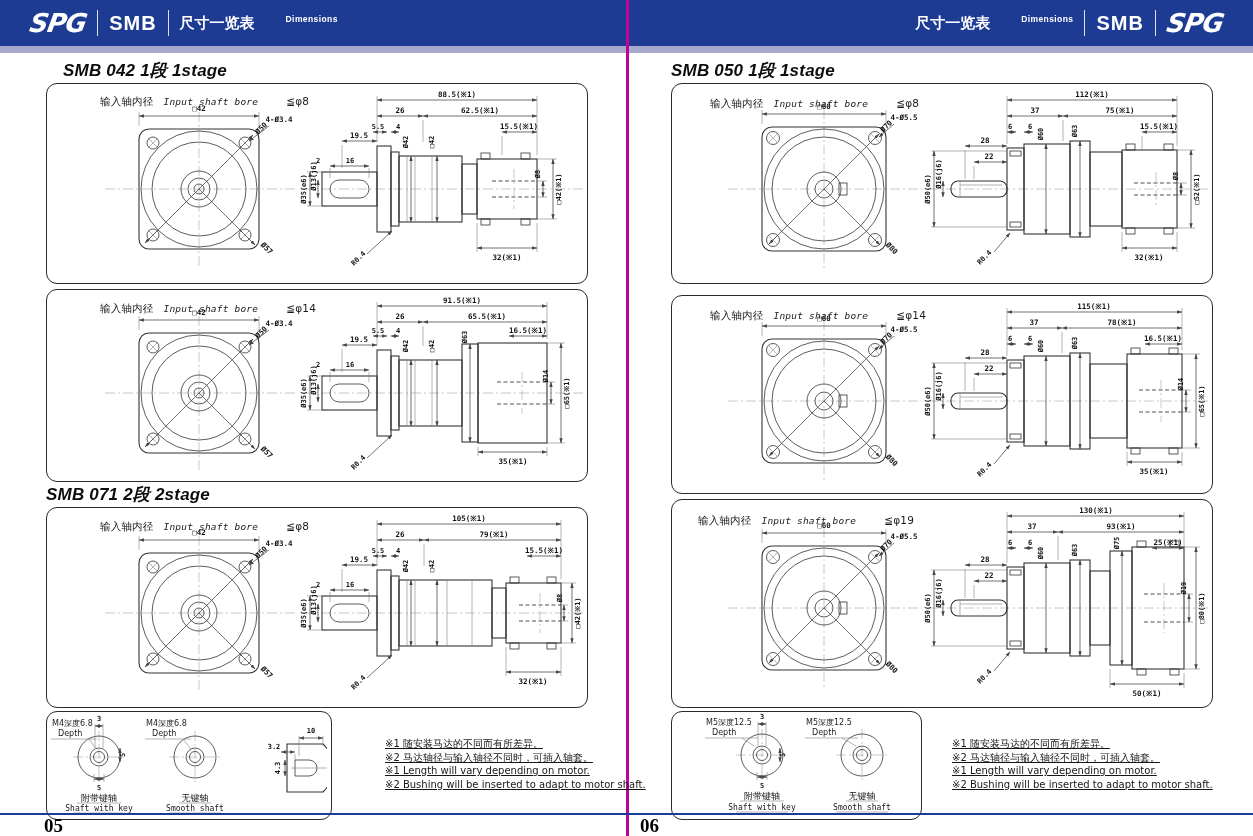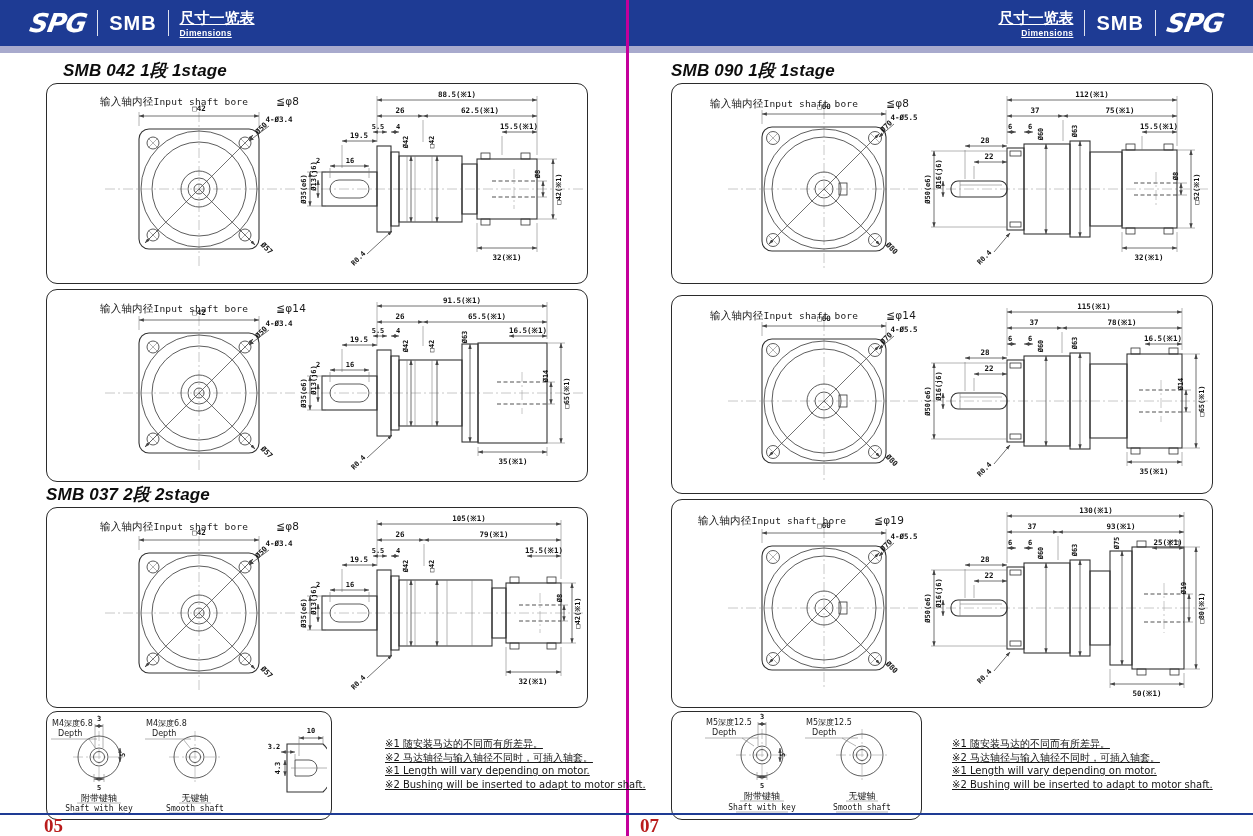--- a/index.html
+++ b/index.html
@@ -2,32 +2,32 @@
 <html><head>
 <meta charset="utf-8">
 <style>
   html,body{margin:0;padding:0;background:#e8e8e8;}
   .sheet{position:relative;width:1253px;height:836px;background:#fff;overflow:hidden;
          font-family:"DejaVu Sans",sans-serif;}
   .hdr{position:absolute;left:0;top:0;width:100%;height:46px;background:#1e3b94;color:#fff;}
   .stripe{position:absolute;left:0;top:46px;width:100%;height:7px;background:#a8aacd;}
   .vdiv{position:absolute;left:626px;top:0;width:3px;height:836px;background:#c4009b;}
   .botline{position:absolute;left:0;top:813px;width:100%;height:2px;background:#1e3b94;}
-  .pn{position:absolute;top:815px;font:bold 19px "Liberation Serif",serif;color:#b91c1c;}
+  .pn{position:absolute;top:815px;font:bold 19px "Liberation Serif",serif;color:#000000;}
   .hgrp{position:absolute;top:0;height:46px;display:flex;align-items:center;gap:11px;}
   .hsep{width:1px;height:26px;background:#fff;opacity:.85;}
   .logo{font:italic 900 26px "DejaVu Sans",sans-serif;transform:skewX(-10deg);letter-spacing:-1px;}
   .hprod{font:bold 20px "Liberation Sans",sans-serif;letter-spacing:1px;}
-  .hcol{display:flex;flex-direction:column;line-height:1.05;text-decoration:underline;}
+  .hcol{display:flex;flex-direction:row;line-height:1.05;}
   .hcn{font:bold 15px "DejaVu Sans",sans-serif;}
-  .hen{font:bold 8.5px "Liberation Sans",sans-serif;letter-spacing:.4px;}
+  .hen{font:bold 8.5px "Liberation Sans",sans-serif;letter-spacing:.4px;margin-left:31px;}
   .sec-title{position:absolute;font:italic bold 17px "Liberation Sans",sans-serif;color:#0d0d0d;letter-spacing:.2px;}
   .panel{position:absolute;border:1.6px solid #2b2b2b;border-radius:11px;background:#fff;}
   .bore{position:absolute;font-size:10.5px;color:#1a1a1a;white-space:nowrap;letter-spacing:.2px;}
-  .bore .en{font-family:"DejaVu Sans Mono",monospace;font-size:9.5px;}
+  .bore .en{margin-left:10px;font-family:"DejaVu Sans Mono",monospace;font-size:9.5px;font-style:italic;}
   .bore .mx{margin-left:28px;}
   .notes{position:absolute;font-size:10px;color:#161616;line-height:13.5px;white-space:nowrap;text-decoration:underline;}
   svg{display:block;}
   .ol{fill:none;stroke:#333;stroke-width:1.1;}
   .ol2{fill:none;stroke:#333;stroke-width:.8;}
   .el{stroke:#767676;stroke-width:.55;fill:none;}
   .cl{stroke:#9a9a9a;stroke-width:.55;stroke-dasharray:10 3 2 3;fill:none;}
   .dsh{stroke:#333;stroke-width:.85;stroke-dasharray:4 2.5;fill:none;}
   .dl{stroke:#444;stroke-width:.75;fill:none;marker-start:url(#arr);marker-end:url(#arr);}
   .dl1{stroke:#444;stroke-width:.75;fill:none;marker-end:url(#arr);}
@@ -69,22 +69,22 @@
       <span class="hsep"></span>
       <span class="hprod">SMB</span>
       <span class="hsep"></span>
       <span class="logo">SPG</span>
     </div>
   </div>
   <div class="stripe"></div>
   <div class="vdiv"></div>
 
   <div class="sec-title" style="left:63px;top:59px;">SMB 042 1段 1stage</div>
-  <div class="sec-title" style="left:46px;top:483px;">SMB 037 2段 2stage</div>
-  <div class="sec-title" style="left:671px;top:59px;">SMB 090 1段 1stage</div>
+  <div class="sec-title" style="left:46px;top:483px;">SMB 071 2段 2stage</div>
+  <div class="sec-title" style="left:671px;top:59px;">SMB 050 1段 1stage</div>
 
   <div class="panel" style="left:46px;top:83px;width:540px;height:199px;">
     <div class="bore" style="left:53px;top:11px;">
       <span>输入轴内径</span><span class="en">Input shaft bore</span><span class="mx">≦φ8</span>
     </div>
     <svg width="536" height="195" viewBox="0 0 536 195">
       <path class="cl" d="M58,105H248M152,28V184"></path>
       <rect class="ol" x="92" y="45" width="120" height="120" rx="10"></rect>
       <circle class="ol2" cx="152" cy="105" r="58"></circle>
         <circle class="ol2" cx="152" cy="105" r="47"></circle>
@@ -684,14 +684,14 @@
   </div>
   <div class="notes" style="left:952px;top:737px;">
     <div>※1 随安装马达的不同而有所差异。</div>
     <div>※2 马达轴径与输入轴径不同时，可插入轴套。</div>
     <div>※1 Length will vary depending on motor.</div>
     <div>※2 Bushing will be inserted to adapt to motor shaft.</div>
   </div>
 
   <div class="botline"></div>
   <div class="pn" style="left:44px;">05</div>
-  <div class="pn" style="left:640px;">07</div>
+  <div class="pn" style="left:640px;">06</div>
 </div>
 
 </body></html>

